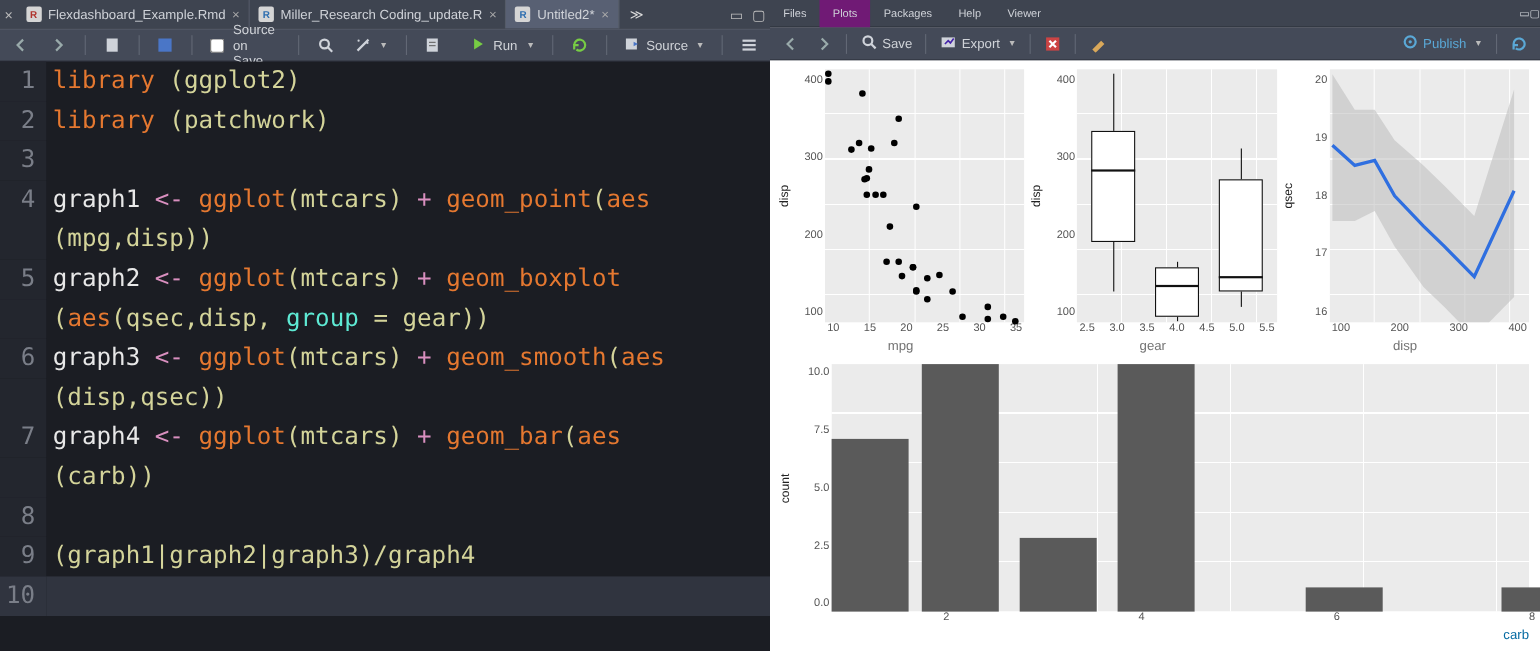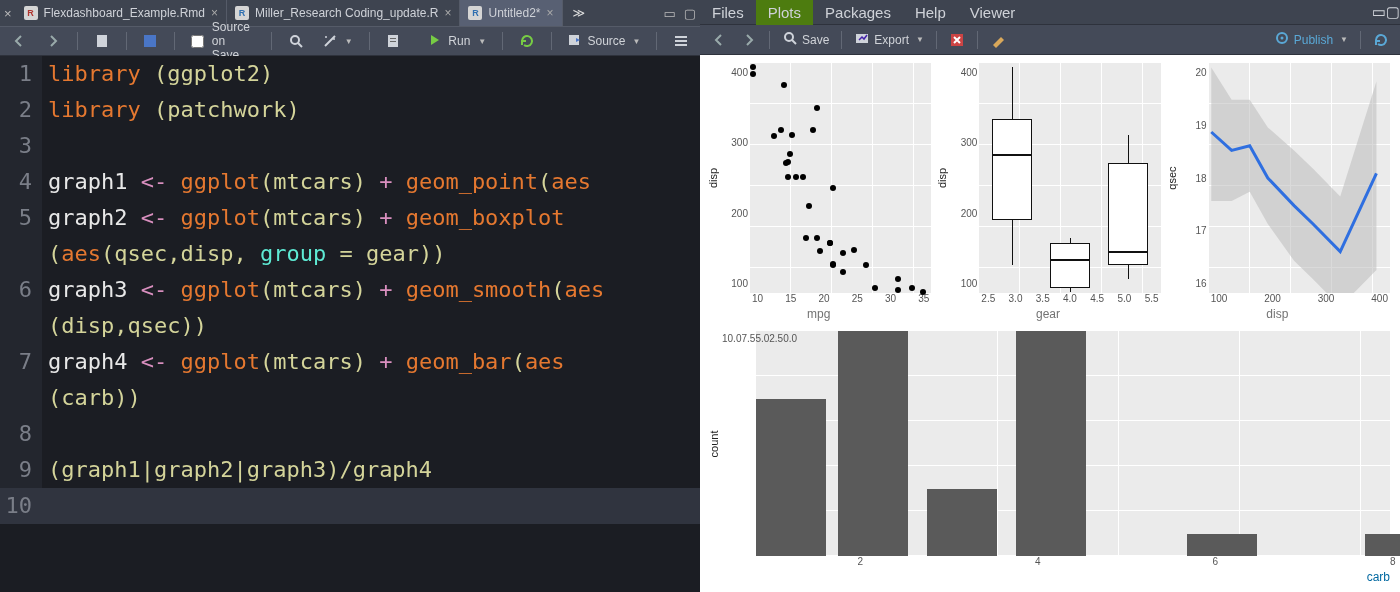--- a/index.html
+++ b/index.html
@@ -29,23 +29,23 @@
 .gutter{width:42px;text-align:right;padding-right:10px;color:#7a7e88;background:#23262e;user-select:none}
 .code-line{flex:1;padding-left:6px;color:#e8e8e8;white-space:pre}
 .code-line.current{background:#30343f}
 .gutter.current{background:#30343f}
 .tk-fn{color:#e57830}
 .tk-br{color:#d4d49a}
 .tk-id{color:#e8e8e8}
 .tk-arg{color:#5eead4}
 .tk-ass{color:#d98fbf}
 
-.pl-tabs{height:25px;background:#3e4450;display:flex;align-items:center;font-family:Helvetica,Arial,sans-serif;font-size:15px;color:#cfd2d8;border-bottom:1px solid #2e323c}
+.pl-tabs{height:25px;background:#3e4450;display:flex;align-items:center;font-family:Helvetica,Arial,sans-serif;font-size:10px;color:#cfd2d8;border-bottom:1px solid #2e323c}
 .pl-tab{padding:0 12px;height:25px;line-height:25px;cursor:pointer}
-.pl-tab.active{background:#4d7c0f}
+.pl-tab.active{background:#701a75}
 .pl-tabs .spacer{flex:1}
 
 .pl-toolbar{height:30px;background:#444a58;display:flex;align-items:center;padding:0 6px;gap:4px;font-family:Helvetica,Arial,sans-serif;font-size:12px;color:#d0d3d8;border-bottom:1px solid #2e323c}
 
 .plot-area{flex:1;background:#fff;display:flex;flex-direction:column;padding:8px 10px 4px 6px}
 .plot-row1{display:flex;height:260px;gap:4px}
 .mini{flex:1;display:flex;flex-direction:column}
 .mini .pbody{flex:1;display:flex}
 .mini .ylab{width:14px;display:flex;align-items:center;justify-content:center}
 .mini .ylab span{transform:rotate(-90deg);font:11px Arial;color:#222}
@@ -60,21 +60,21 @@
 .big{flex:1;display:flex;flex-direction:column}
 .big .pbody{flex:1;display:flex}
 .big .ylab{width:16px;display:flex;align-items:center;justify-content:center}
 .big .ylab span{transform:rotate(-90deg);font:11px Arial;color:#222}
 .big .inner{flex:1;position:relative;background:#ebebeb}
 .big .inner::before{content:"";position:absolute;inset:0;background:
  repeating-linear-gradient(to right,transparent,transparent 120px,#fff 120px,#fff 121px),
  repeating-linear-gradient(to bottom,transparent,transparent 44px,#fff 44px,#fff 45px)}
 .big .xaxis{height:14px;display:flex;font:10px Arial;color:#555;position:relative}
 .big .xlab{height:18px;text-align:right;font:12px Arial;color:#0369a1}
-.big .yticks{position:absolute;left:-34px;top:0;bottom:0;width:32px;display:flex;flex-direction:row;justify-content:space-between;font:10px Arial;color:#555;text-align:right;padding:2px 0}
+.big .yticks{position:absolute;left:-34px;top:0;bottom:0;width:32px;display:flex;flex-direction:column;justify-content:space-between;font:10px Arial;color:#555;text-align:right;padding:2px 0}
 
 .bars{position:absolute;left:0;right:0;bottom:0;top:0;display:flex;align-items:flex-end;padding:0 20px}
 .bar{background:#5a5a5a;width:70px;margin-right:18px}
 
 .box{position:absolute;border:1px solid #111;background:#fff}
 .whisker{position:absolute;width:1px;background:#111}
 .median{position:absolute;height:2px;background:#111}
 
 .pt{position:absolute;width:6px;height:6px;border-radius:50%;background:#000}
 .smooth-line{position:absolute;stroke:#2f6fe0;stroke-width:3;fill:none}
@@ -203,20 +203,24 @@
           <div class="gutter">2</div>
           <div class="code-line"><span class="tk-fn">library</span><span class="tk-br"> (patchwork)</span></div>
         </div>
    <div class="code-row">
           <div class="gutter">3</div>
           <div class="code-line"> </div>
         </div>
    <div class="code-row">
           <div class="gutter">4</div>
           <div class="code-line"><span class="tk-id">graph1 </span><span class="tk-ass">&lt;-</span><span class="tk-fn"> ggplot</span><span class="tk-br">(mtcars) </span><span class="tk-ass">+</span><span class="tk-fn"> geom_point</span><span class="tk-br">(</span><span class="tk-fn">aes</span></div>
+        </div>
+   <div class="code-row">
+          <div class="gutter"> </div>
+          <div class="code-line"><span class="tk-br">(mpg,disp))</span></div>
         </div>
    <div class="code-row">
           <div class="gutter">5</div>
           <div class="code-line"><span class="tk-id">graph2 </span><span class="tk-ass">&lt;-</span><span class="tk-fn"> ggplot</span><span class="tk-br">(mtcars) </span><span class="tk-ass">+</span><span class="tk-fn"> geom_boxplot</span></div>
         </div>
    <div class="code-row">
           <div class="gutter"> </div>
           <div class="code-line"><span class="tk-br">(</span><span class="tk-fn">aes</span><span class="tk-br">(qsec,disp, </span><span class="tk-arg">group</span><span class="tk-br"> = gear))</span></div>
         </div>
    <div class="code-row">

